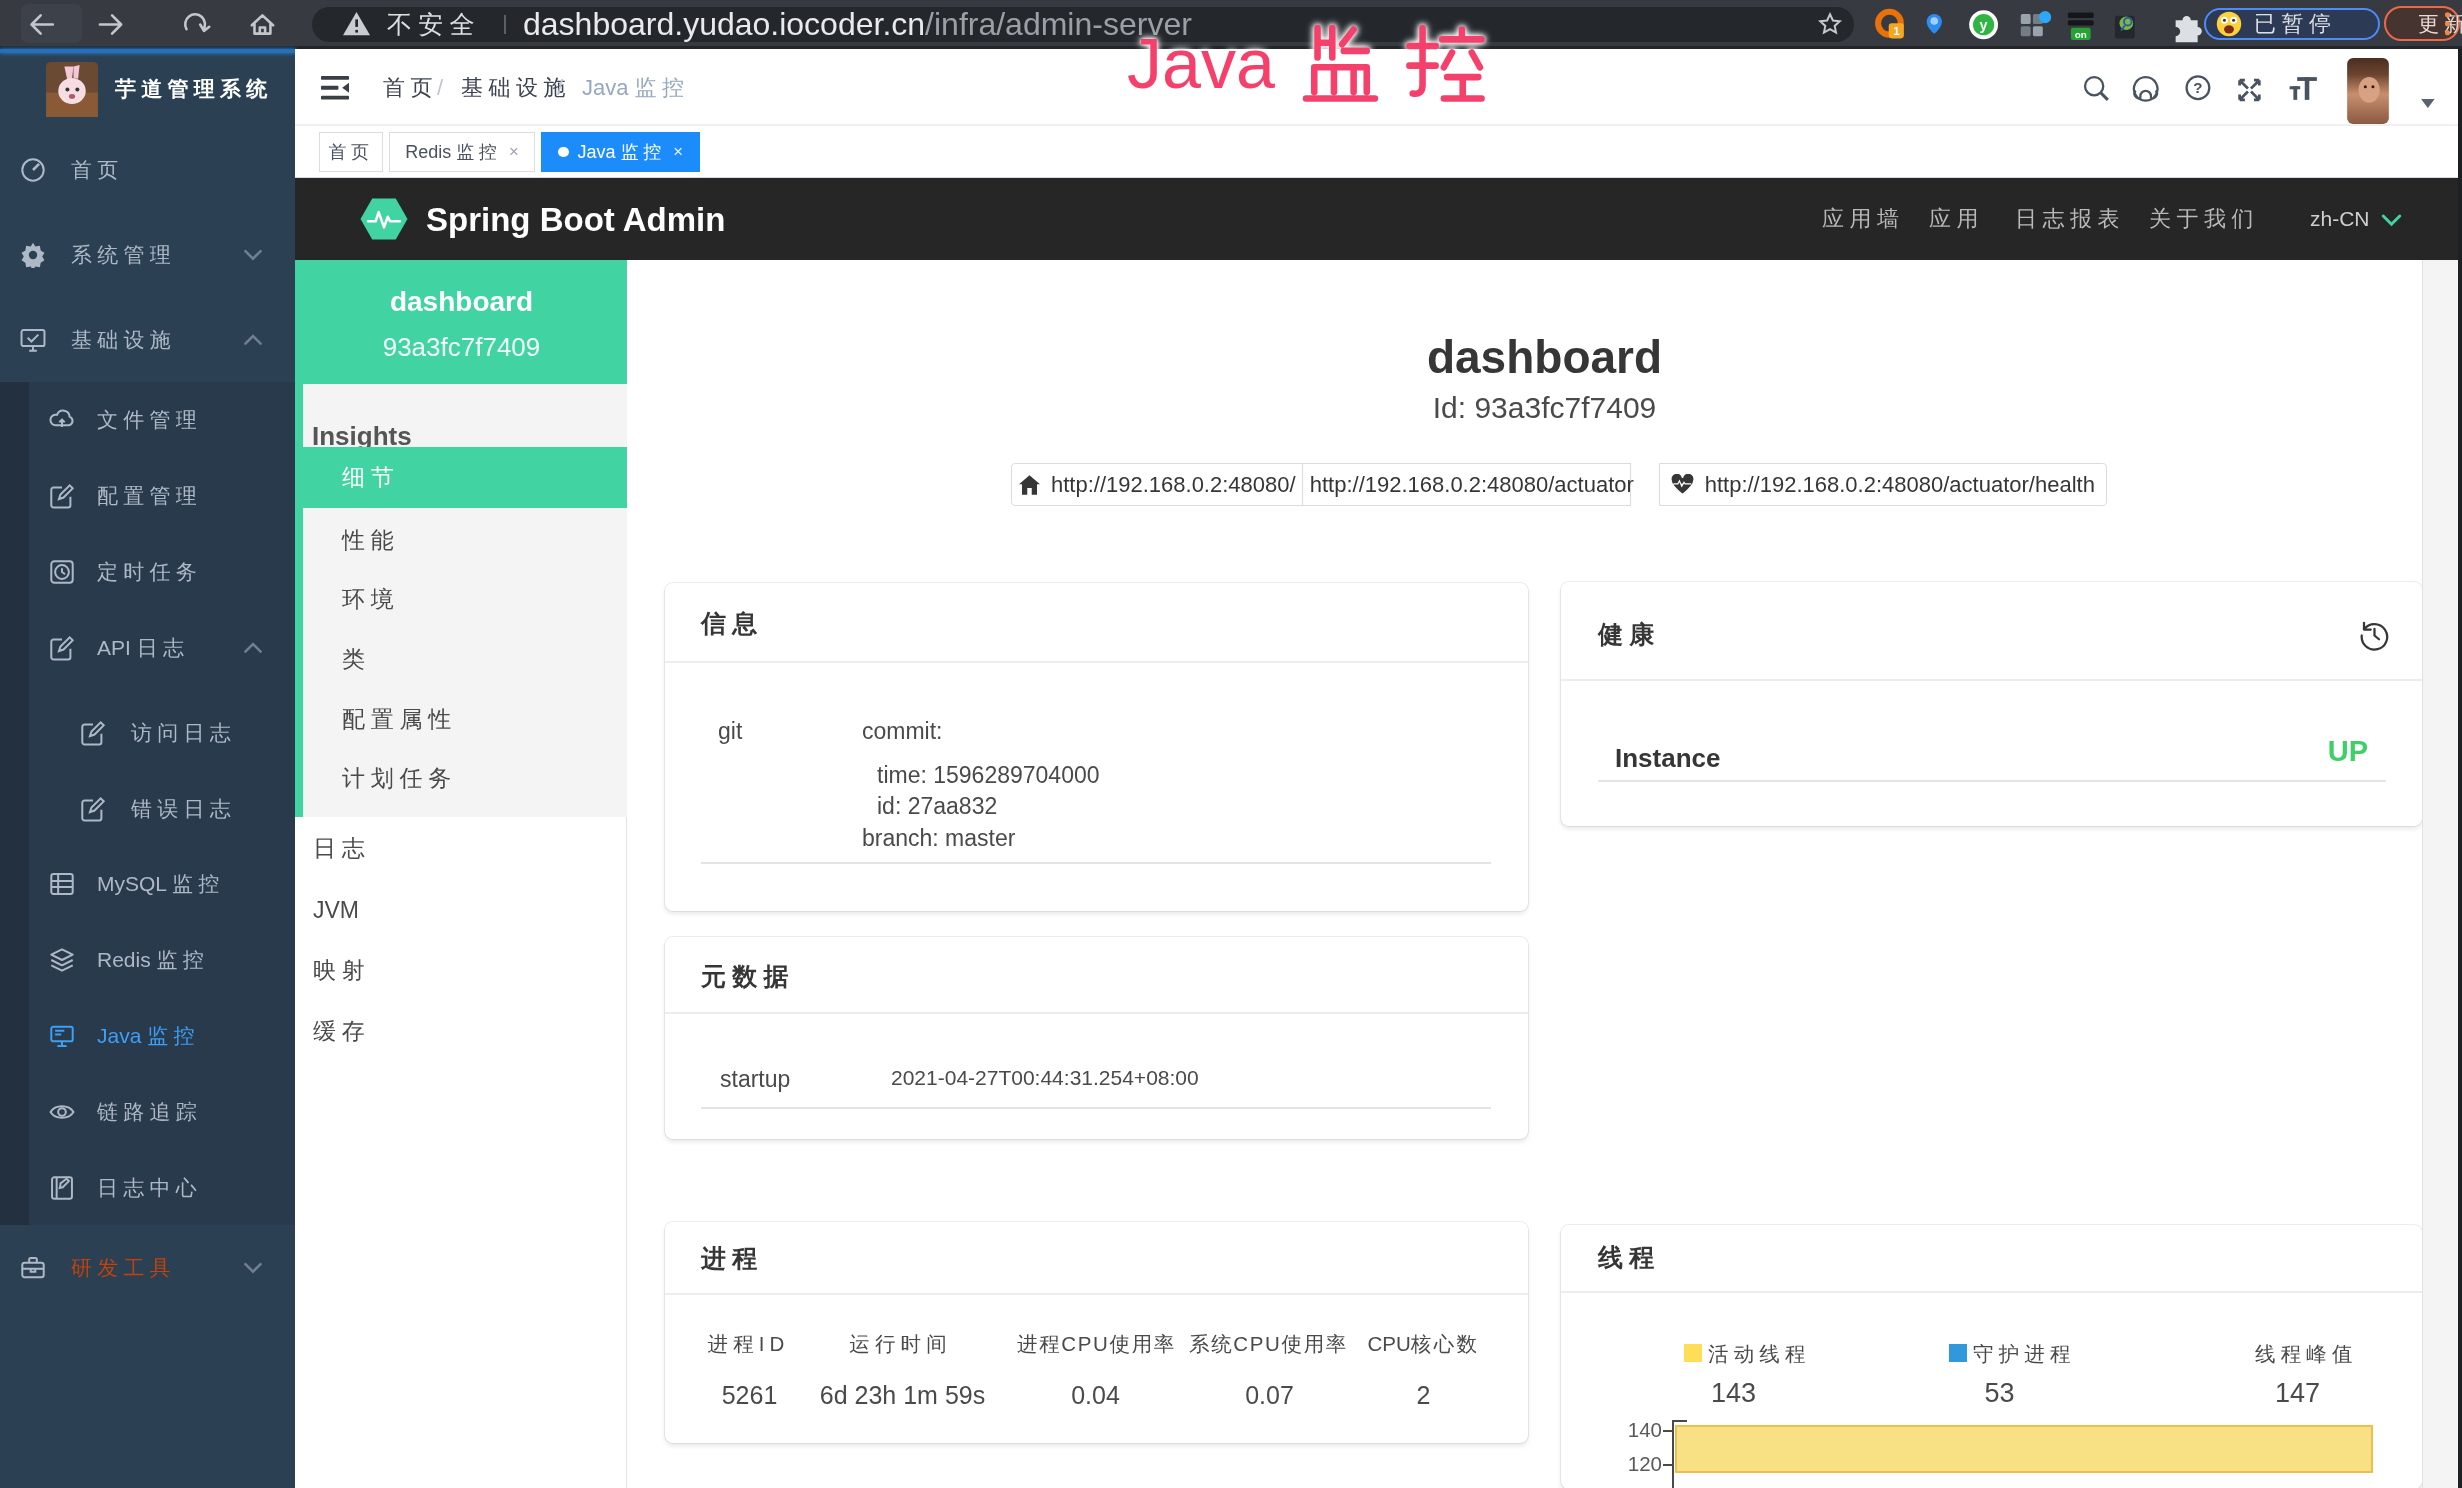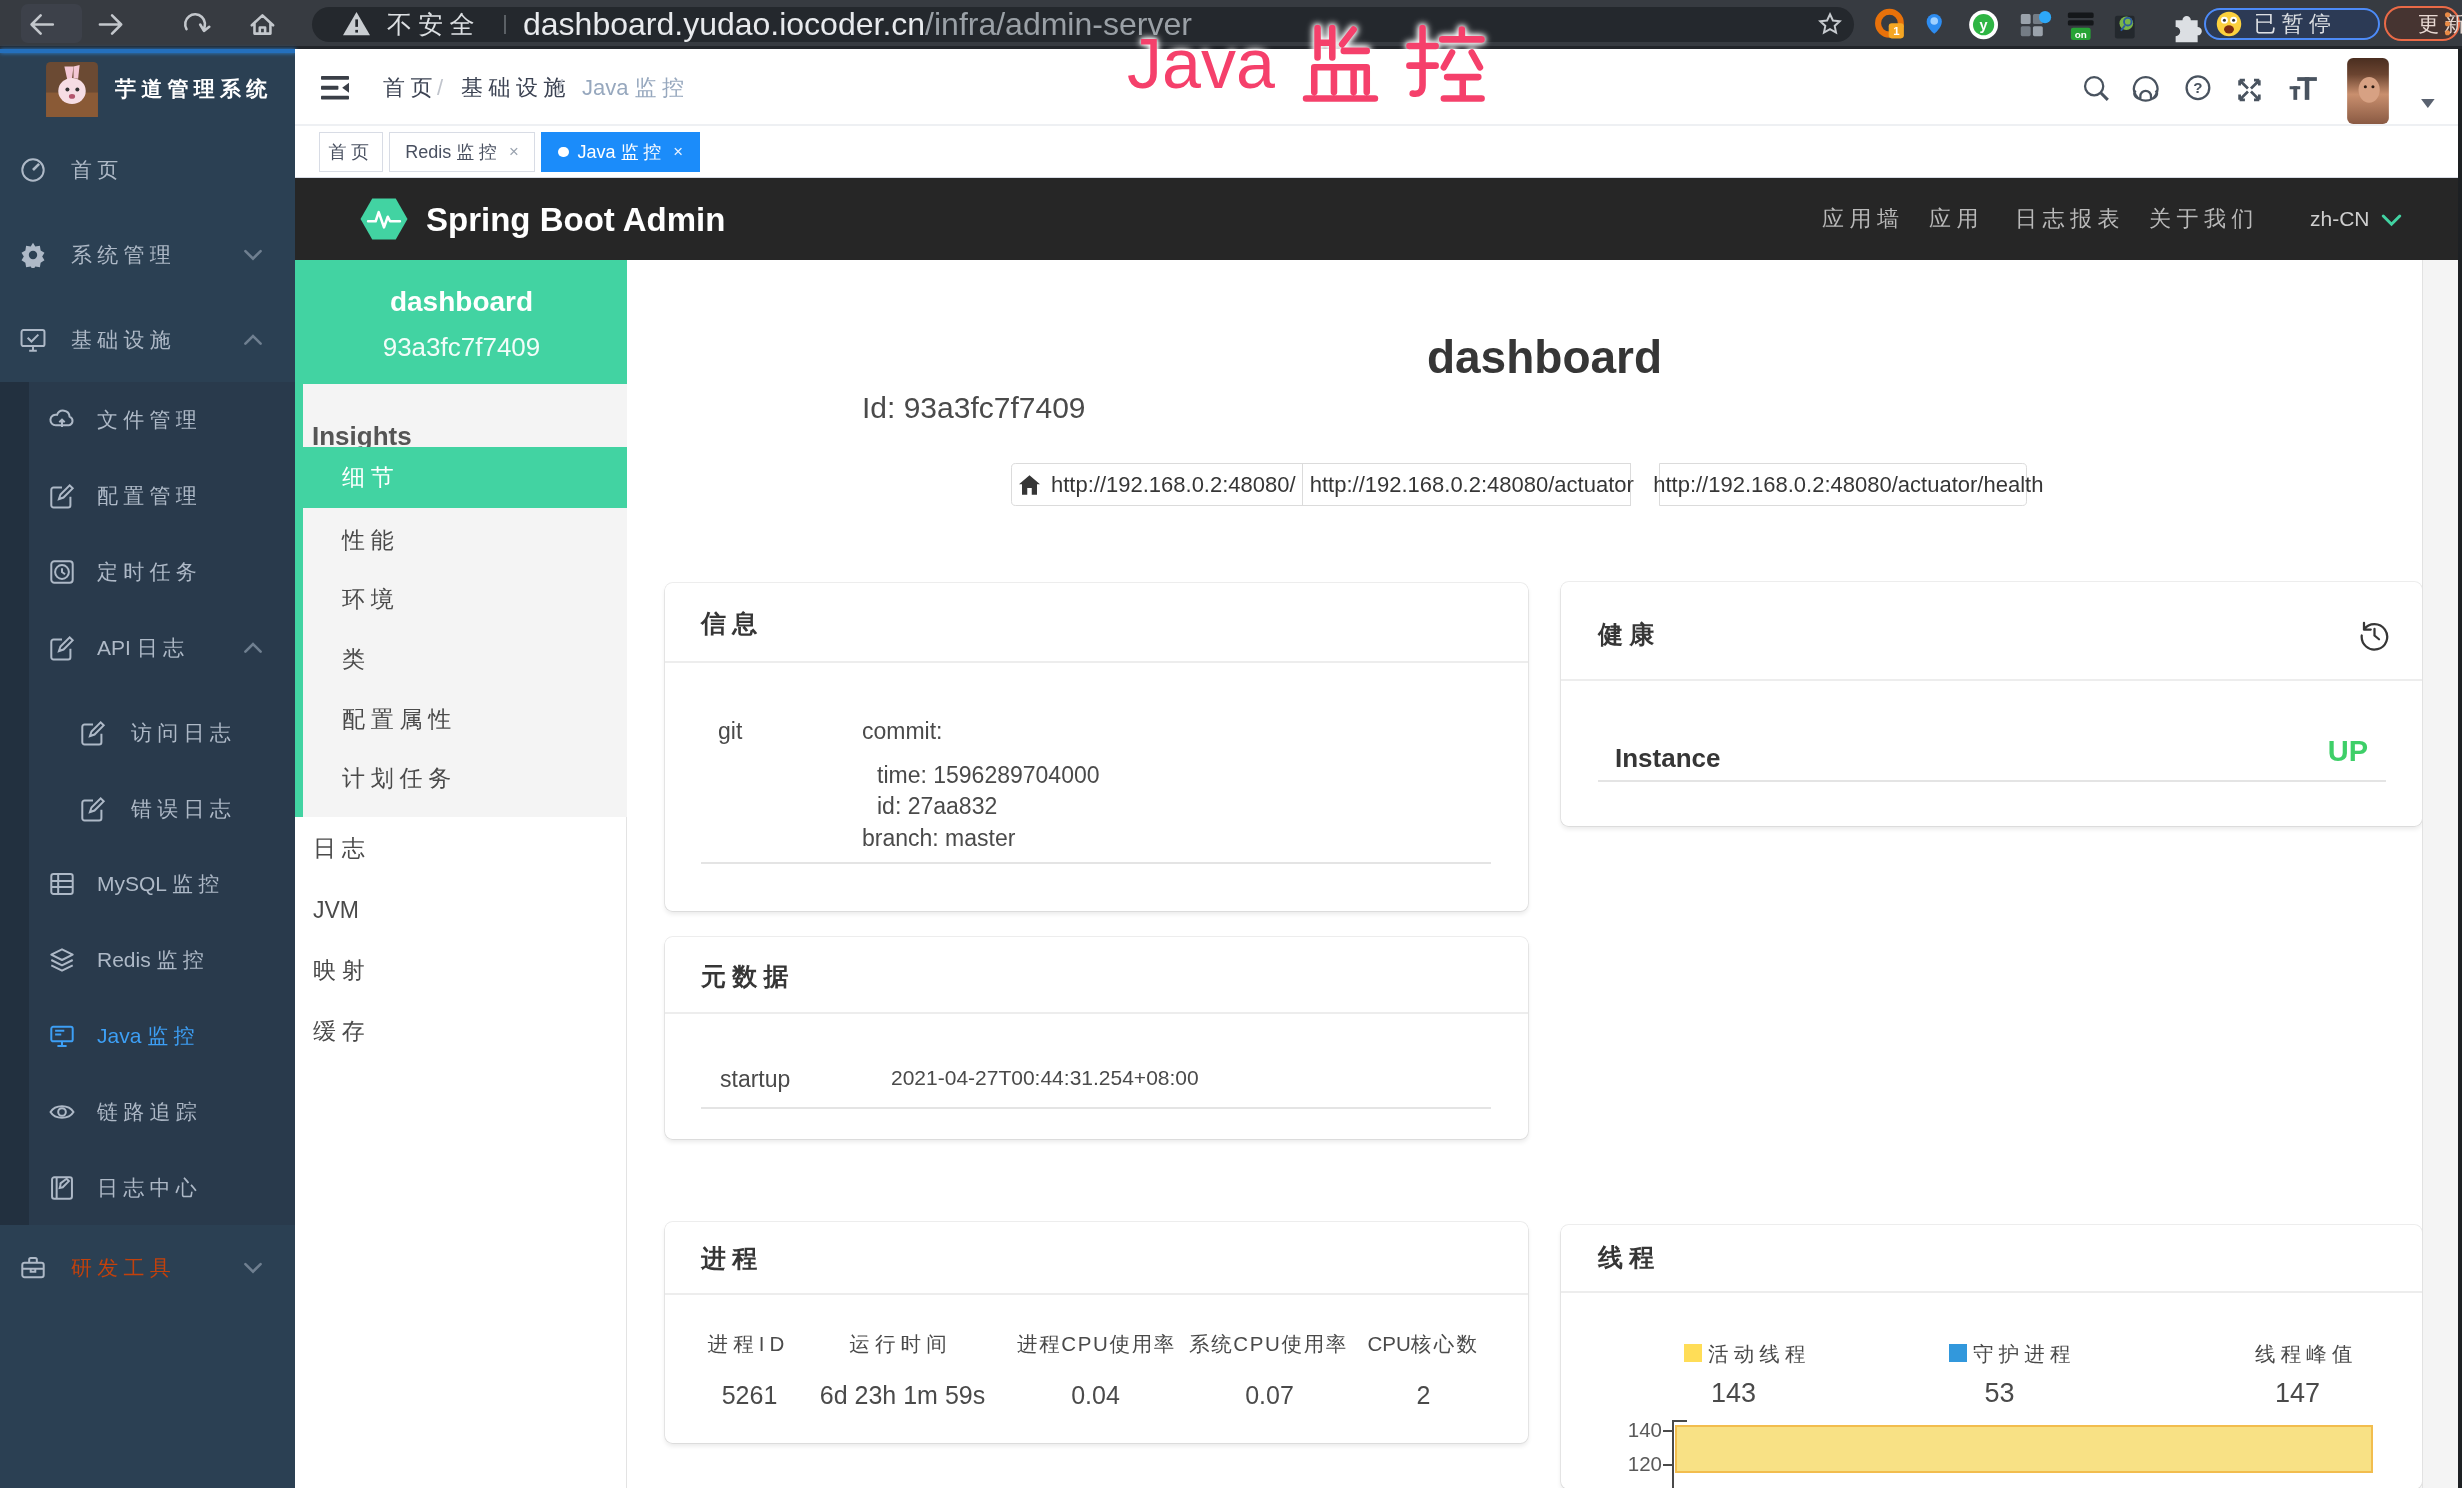--- a/index.html
+++ b/index.html
@@ -281,34 +281,34 @@
 <div class="abs cj" style="left:342px;top:585px;font-size:23px;line-height:28px;color:#4a4a4a;font-weight:400;white-space:nowrap;">环境</div>
 <div class="abs cj" style="left:342px;top:645px;font-size:23px;line-height:28px;color:#4a4a4a;font-weight:400;white-space:nowrap;">类</div>
 <div class="abs cj" style="left:342px;top:705px;font-size:23px;line-height:28px;color:#4a4a4a;font-weight:400;white-space:nowrap;">配置属性</div>
 <div class="abs cj" style="left:342px;top:764px;font-size:23px;line-height:28px;color:#4a4a4a;font-weight:400;white-space:nowrap;">计划任务</div>
 <div class="abs cj" style="left:313px;top:834px;font-size:23px;line-height:28px;color:#4a4a4a;font-weight:400;white-space:nowrap;">日志</div>
 <div class="abs " style="left:313px;top:896px;font-size:23px;line-height:28px;color:#4a4a4a;font-weight:400;white-space:nowrap;">JVM</div>
 <div class="abs cj" style="left:313px;top:956px;font-size:23px;line-height:28px;color:#4a4a4a;font-weight:400;white-space:nowrap;">映射</div>
 <div class="abs cj" style="left:313px;top:1017px;font-size:23px;line-height:28px;color:#4a4a4a;font-weight:400;white-space:nowrap;">缓存</div>
 <div class="abs" style="left:627px;top:260px;width:1835px;height:1229px;background:#fff"></div>
 <div class="abs " style="left:862px;top:328px;width:1365px;text-align:center;font-size:46px;line-height:59px;color:#363636;font-weight:600;white-space:nowrap;">dashboard</div>
-<div class="abs " style="left:862px;top:388px;width:1365px;text-align:left;font-size:30px;line-height:39px;color:#4a4a4a;font-weight:400;white-space:nowrap;">Id: 93a3fc7f7409</div>
+<div class="abs " style="left:862px;top:388px;width:1365px;text-align:center;font-size:30px;line-height:39px;color:#4a4a4a;font-weight:400;white-space:nowrap;">Id: 93a3fc7f7409</div>
 <div class="abs ctr" style="left:1011px;top:463px;width:293px;height:43px;background:#fff;border:1.5px solid #dbdbdb;border-radius:4.6px 0 0 4.6px">
     <svg width="21" height="20" viewBox="0 0 28 26" fill="#363636" style="margin-right:10.6px">
       <path d="M14 0 L28 12 h-4 v14 h-7 v-9 h-6 v9 H4 V12 H0 Z"></path>
     </svg>
     <span style="font-size:22px;color:#363636">http://192.168.0.2:48080/</span>
   </div>
 <div class="abs ctr" style="left:1302px;top:463px;width:329px;height:43px;background:#fff;border:1.5px solid #dbdbdb;">
     <svg width="20.5" height="20.5" viewBox="0 0 27 27" fill="#363636" style="margin-right:10.6px">
       <path d="M26 7 a8 8 0 0 1-11 7.4 L7 22 a3.2 3.2 0 0 1-4.5-4.5 L10 10 A8 8 0 0 1 19 1 l-4 4 1.4 5 5-1.4 Z"></path>
     </svg>
     <span style="font-size:22px;color:#363636">http://192.168.0.2:48080/actuator</span>
   </div>
-<div class="abs ctr" style="left:1659px;top:463px;width:368px;height:43px;background:#fff;border:1.5px solid #dbdbdb;border-radius:0 4.6px 4.6px 0">
+<div class="abs ctr" style="left:1659px;top:463px;width:448px;height:43px;background:#fff;border:1.5px solid #dbdbdb;border-radius:0 4.6px 4.6px 0">
     <svg width="23" height="20.5" viewBox="0 0 30 27" fill="#363636" style="margin-right:10.6px">
       <path d="M15 27 C5 19 0 13 0 8 A7.5 7.5 0 0 1 15 5 A7.5 7.5 0 0 1 30 8 C30 13 25 19 15 27 Z M3 13 h6 l2-4 3 7 3-5 1.5 2 h8" stroke="#fff" stroke-width="1.6" fill="#363636"></path>
     </svg>
     <span style="font-size:22px;color:#363636">http://192.168.0.2:48080/actuator/health</span>
   </div>
 <div class="abs" style="left:665px;top:583px;width:863px;height:328px;background:#fff;border-radius:7.6px;box-shadow:0 0 0 0.8px rgba(10,10,10,.09),0 3px 5.3px rgba(10,10,10,.09)"></div>
 <div class="abs cj" style="left:701px;top:608px;font-size:25px;line-height:31px;color:#363636;font-weight:600;white-space:nowrap;">信息</div>
 <div class="abs" style="left:665px;top:661px;width:863px;height:1.5px;background:#ededed"></div>
 <div class="abs " style="left:718px;top:717px;font-size:23px;line-height:28px;color:#4a4a4a;font-weight:400;white-space:nowrap;">git</div>
 <div class="abs " style="left:862px;top:717px;font-size:23px;line-height:28px;color:#4a4a4a;font-weight:400;white-space:nowrap;">commit:</div>

